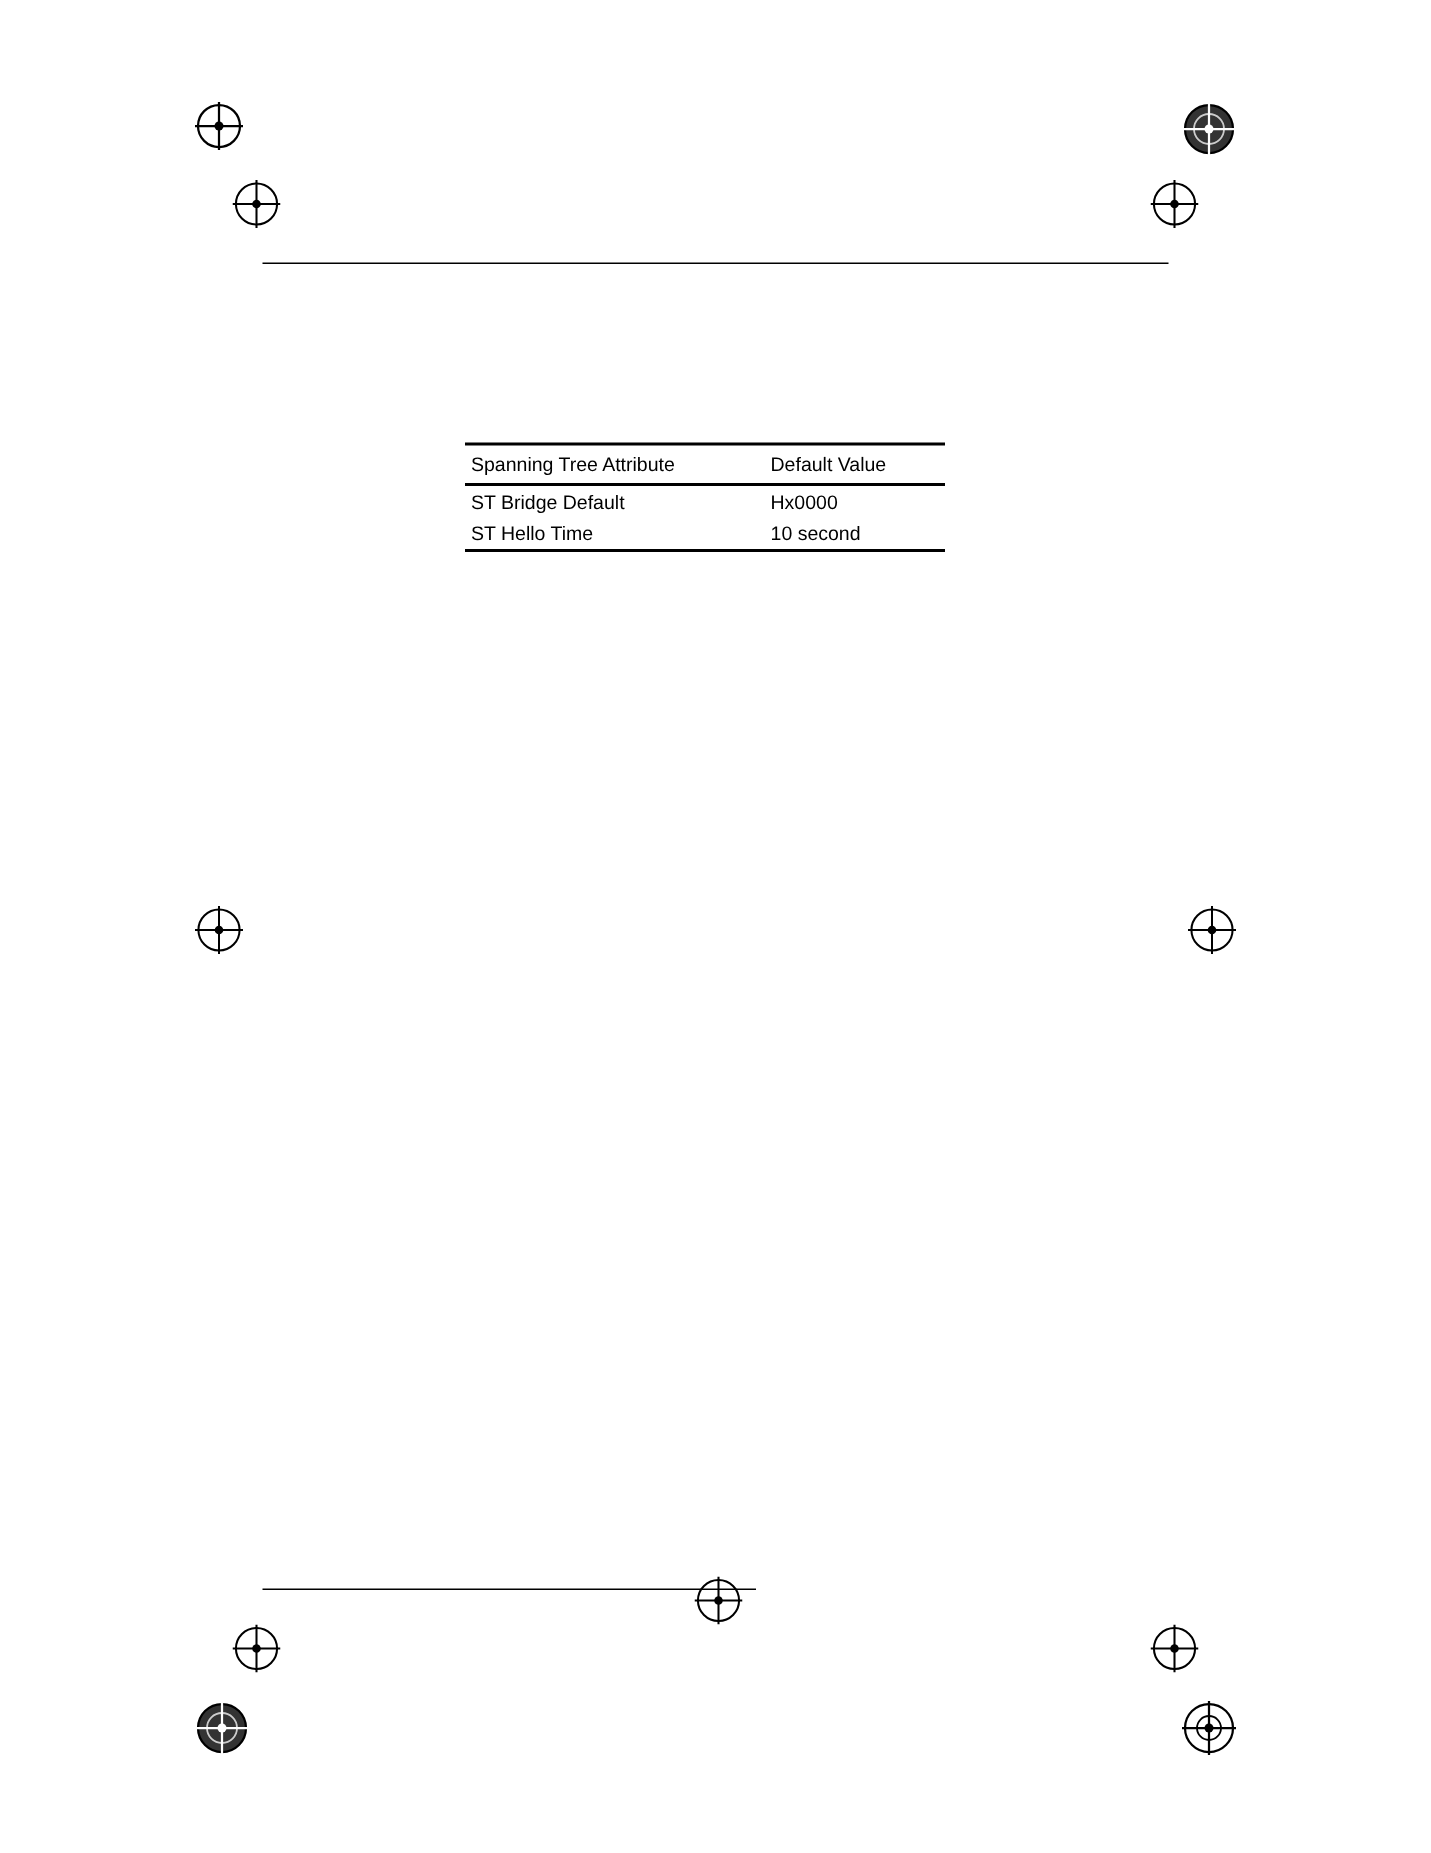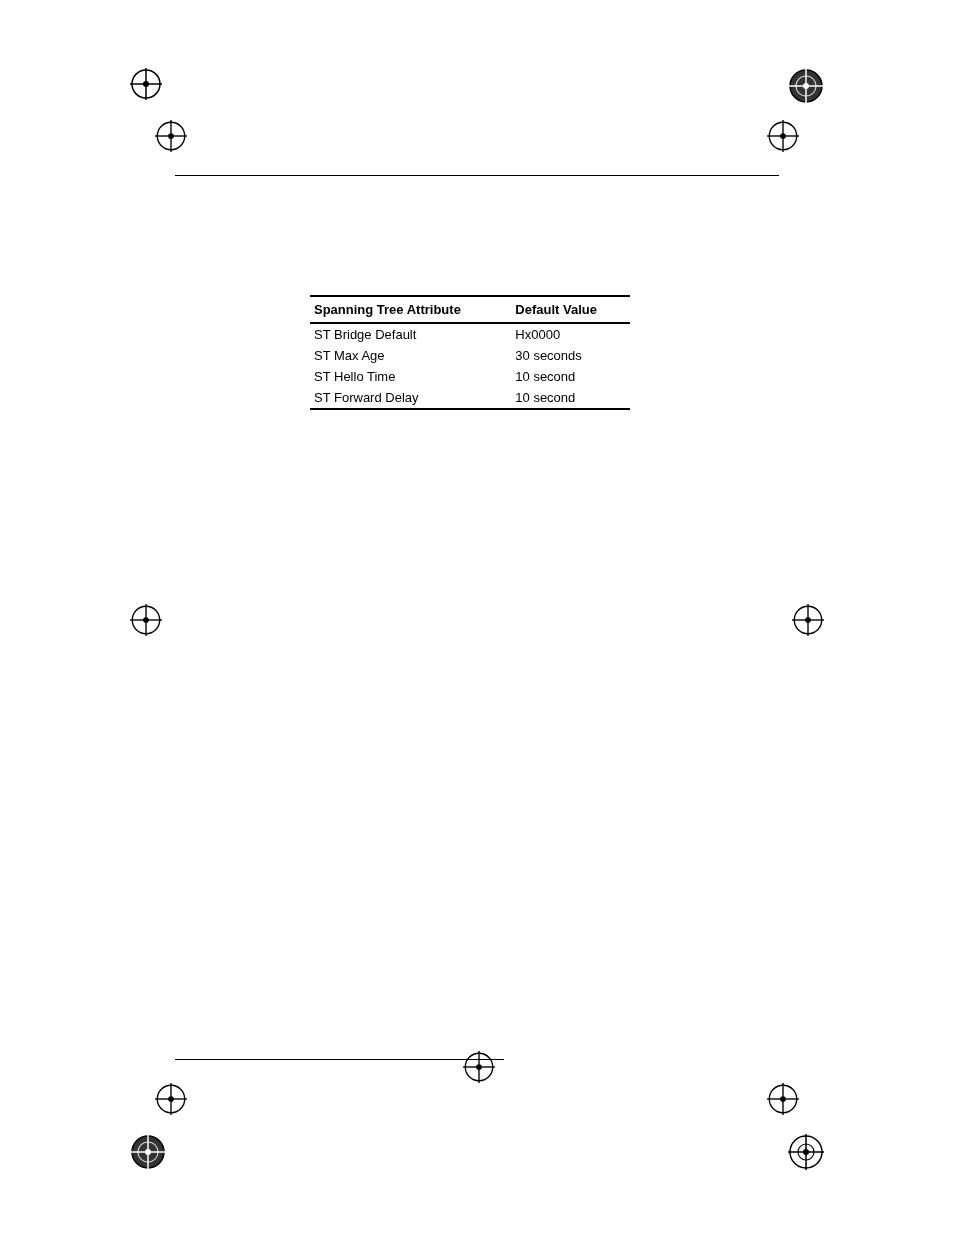--- a/index.html
+++ b/index.html
@@ -63,21 +63,21 @@
       border-collapse: collapse;
       font-size: 13px;
     }
 
     thead tr {
       border-top: 2px solid #000;
       border-bottom: 2px solid #000;
     }
 
     thead th {
-      font-weight: bold;
+      font-weight: normal;
       text-align: left;
       padding: 5px 8px 5px 4px;
       font-size: 13px;
     }
 
     tbody tr {
       border-bottom: none;
     }
 
     tbody tr:last-child {
@@ -143,29 +143,21 @@
         <th>Spanning Tree Attribute</th>
         <th>Default Value</th>
       </tr>
     </thead>
     <tbody id="table-body">
     <tr>
           <td>ST Bridge Default</td>
           <td>Hx0000</td>
         </tr>
         <tr>
-          <td>ST Max Age</td>
-          <td>30 seconds</td>
-        </tr>
-        <tr>
           <td>ST Hello Time</td>
-          <td>10 second</td>
-        </tr>
-        <tr>
-          <td>ST Forward Delay</td>
           <td>10 second</td>
         </tr>
       </tbody>
   </table>
 </div>
 
 <div class="reg-mark" style="position:absolute; bottom:152px; left:50%; margin-left:-14px;">
   <svg viewBox="0 0 28 28" xmlns="http://www.w3.org/2000/svg">
     <circle cx="14" cy="14" r="12" fill="none" stroke="#000" stroke-width="1.2"></circle>
     <line x1="14" y1="0" x2="14" y2="28" stroke="#000" stroke-width="1.2"></line>

